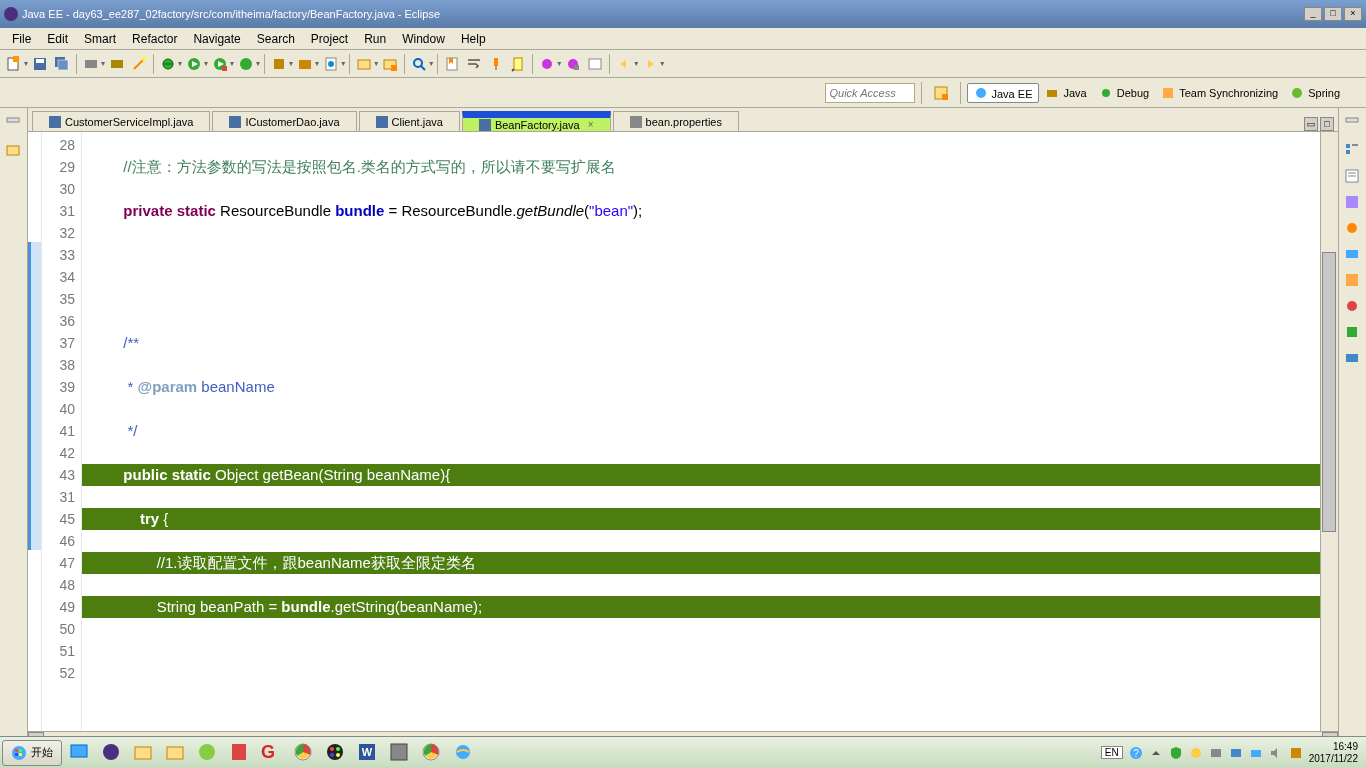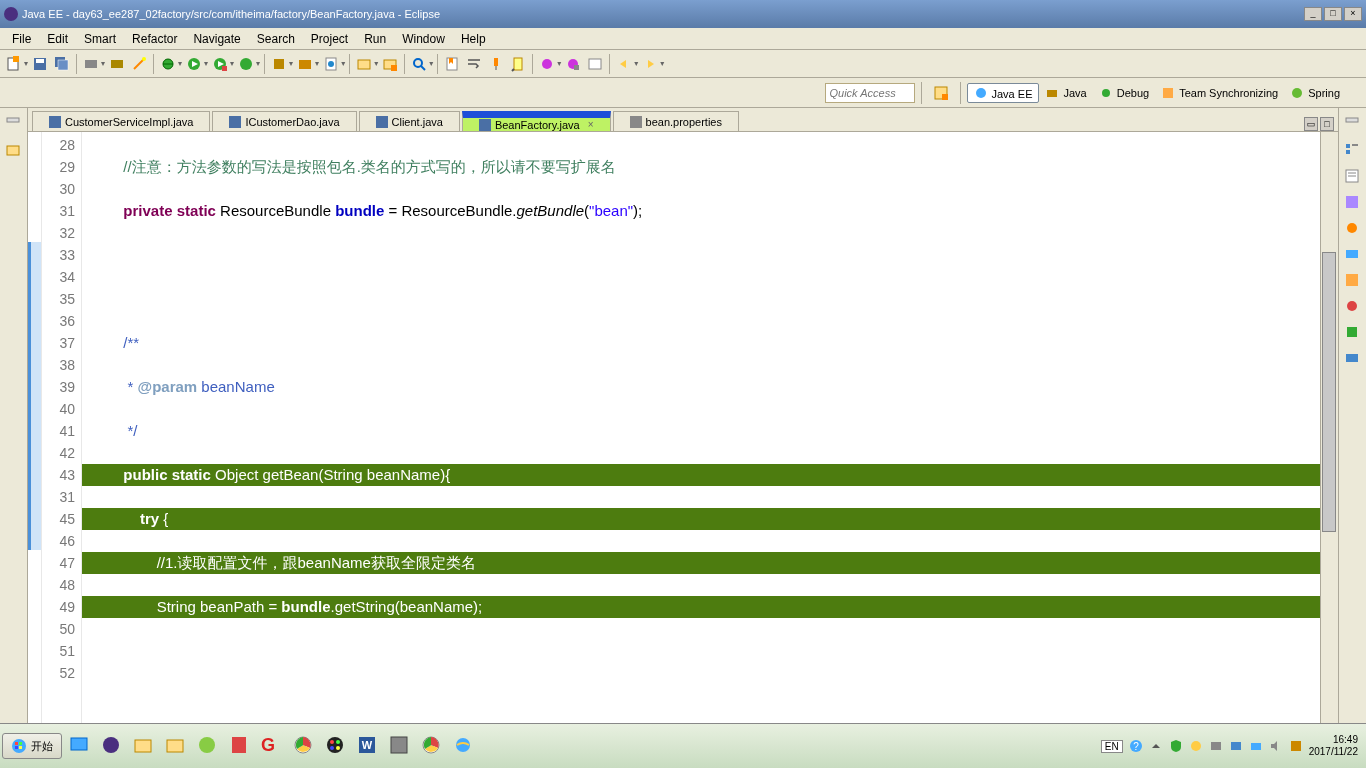--- a/index.html
+++ b/index.html
@@ -63,21 +63,21 @@
 .hscroll .arrow.right { right: 0; }
 
 .right-sidebar { width: 28px; background: #ece9d8; border-left: 1px solid #aca899; display: flex; flex-direction: column; align-items: center; padding-top: 8px; gap: 8px; }
 .right-sidebar .side-icon { width: 18px; height: 18px; cursor: pointer; }
 
 .status-bar { height: 22px; background: #ece9d8; border-top: 1px solid #aca899; display: flex; align-items: center; font-size: 11px; }
 .status-bar .cell { padding: 0 12px; border-right: 1px solid #aca899; height: 100%; display: flex; align-items: center; }
 .status-bar .spacer { flex: 1; }
 .status-icon { width: 16px; height: 16px; display: inline-block; margin-right: 4px; }
 
-.taskbar { position: absolute; bottom: 0; left: 0; right: 0; height: 45px; background: linear-gradient(to bottom, #e8f0e0, #c8dcc0); display: flex; align-items: center; padding: 0 2px; border-top: 1px solid #888; }
+.taskbar { position: absolute; bottom: 0; left: 0; right: 0; height: 32px; background: linear-gradient(to bottom, #e8f0e0, #c8dcc0); display: flex; align-items: center; padding: 0 2px; border-top: 1px solid #888; }
 .start-btn { height: 26px; padding: 0 8px; background: linear-gradient(to bottom, #f0f0e8, #d8d8c8); border: 1px solid #888; border-radius: 3px; font-size: 11px; display: flex; align-items: center; gap: 4px; cursor: pointer; }
 .task-icon { width: 28px; height: 26px; margin-left: 4px; display: inline-flex; align-items: center; justify-content: center; cursor: pointer; border-radius: 2px; }
 .task-icon svg, .task-icon span { width: 22px; height: 22px; }
 .tray { margin-left: auto; display: flex; align-items: center; gap: 6px; font-size: 10px; padding-right: 6px; }
 .tray .tray-icon { width: 14px; height: 14px; display: inline-block; }
 .clock { text-align: right; line-height: 12px; font-size: 10px; }
 </style>
 </head>
 <body>
 

